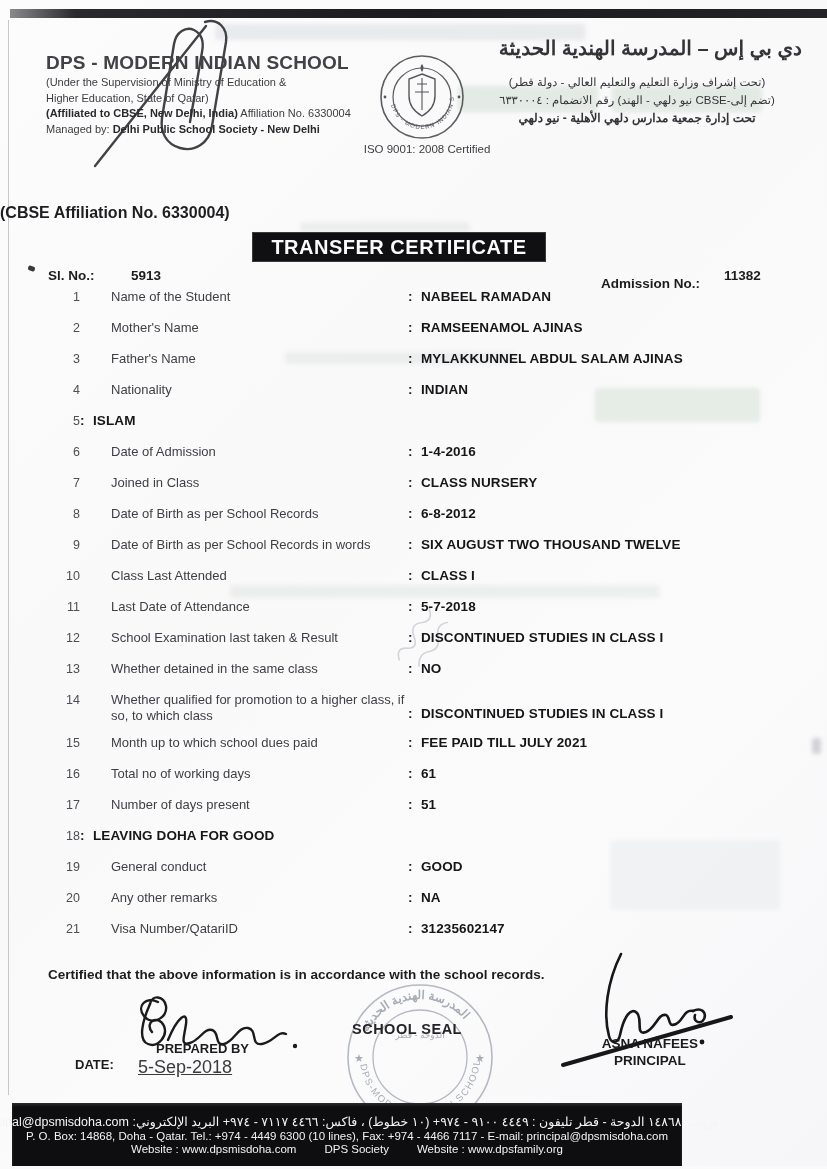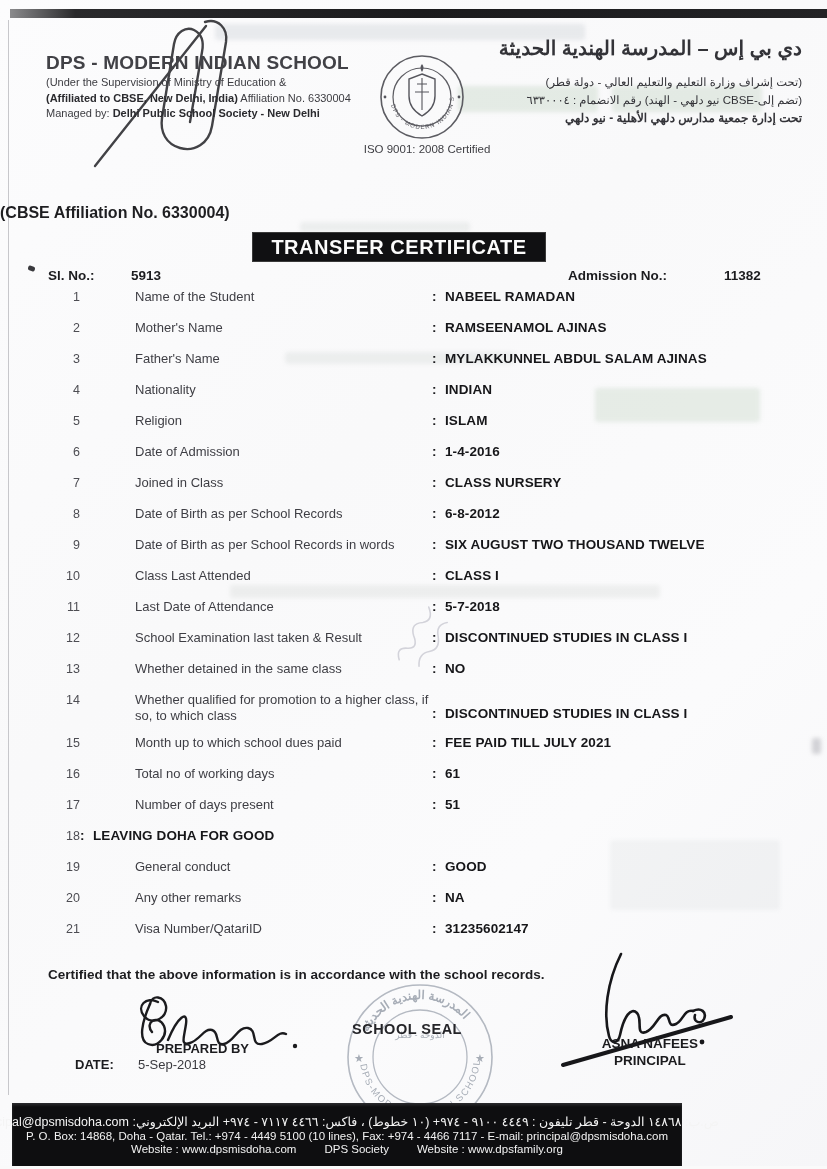--- a/index.html
+++ b/index.html
@@ -18,49 +18,49 @@
   .pencil-note{position:absolute;left:378px;top:588px;opacity:.55;}
   
   .header-en{position:absolute;left:46px;top:52px;width:310px;}
   .school-name-en{font-size:19px;font-weight:bold;color:#414146;letter-spacing:.2px;white-space:nowrap;}
   .sub-line{font-size:11px;color:#3c3c41;margin-top:2px;line-height:13.5px;}
   .sub-line b{color:#2a2a2e;}
   .logo{position:absolute;left:377px;top:52px;}
   .iso-text{position:absolute;left:352px;top:143px;width:150px;text-align:center;font-size:11.5px;color:#3e3e43;}
   .header-ar{position:absolute;right:25px;top:36px;width:330px;text-align:right;direction:rtl;}
   .school-name-ar{font-size:20px;font-weight:bold;color:#333338;}
-  .ar-line{font-size:11.5px;color:#333338;margin-top:3px;line-height:15px;}
+  .ar-line{font-size:11.5px;color:#333338;margin-top:3px;line-height:15px;text-align:center;}
   .ar-line.bold{font-weight:bold;font-size:12px;}
   .ar-gap{height:12px;}
   
   .cbse-line{position:absolute;left:0;top:204px;width:707px;font-size:16px;font-weight:bold;color:#1e1e21;}
   .title-band{position:absolute;left:253px;top:233px;width:292px;height:28px;background:#101012;
     display:flex;align-items:center;justify-content:center;box-shadow:0 0 0 1px #3a3a3a;}
   .title-band span{color:#fbfbfb;font-size:20px;font-weight:bold;letter-spacing:.5px;}
   
   .sl-row{position:absolute;left:0;top:268px;width:827px;font-size:13.5px;font-weight:bold;color:#1c1c1f;}
   .sl-label{position:absolute;left:48px;}
   .sl-value{position:absolute;left:131px;}
-  .adm-label{position:absolute;left:568px;}
+  .adm-label{position:absolute;left:601px;margin-top:8px;}
   .adm-value{position:absolute;left:724px;}
   
   .rows{position:absolute;left:48px;top:289px;width:740px;}
   .row{display:flex;align-items:flex-start;min-height:31px;}
   .row.tall{min-height:43px;}
   .row-no{width:32px;text-align:right;font-size:12.5px;color:#4d4d53;padding-top:1px;flex:none;}
-  .row-label{width:297px;margin-left:55px;font-size:13px;color:#3e3e44;line-height:15.5px;flex:none;}
+  .row-label{width:297px;margin-left:31px;font-size:13px;color:#3e3e44;line-height:15.5px;flex:none;}
   .row-colon{width:13px;font-size:13.5px;font-weight:bold;color:#1a1a1d;flex:none;}
   .row-value{flex:1;font-size:13.5px;font-weight:bold;color:#161619;letter-spacing:.1px;}
   .row.tall .row-colon,.row.tall .row-value{align-self:center;}
   
   .certified-line{position:absolute;left:48px;top:967px;font-size:13.5px;font-weight:bold;color:#1d1d20;}
   .sig-left{position:absolute;left:128px;top:988px;}
   .prepared-by{position:absolute;left:156px;top:1041px;font-size:13px;font-weight:bold;color:#1c1c1f;}
   .date-label{position:absolute;left:75px;top:1057px;font-size:13px;font-weight:bold;color:#1c1c1f;}
-  .date-value{position:absolute;left:138px;top:1057px;font-size:13px;color:#3a3a3f;}
+  .date-value{position:absolute;left:138px;top:1057px;font-size:18px;color:#3a3a3f;text-decoration:underline;}
   .seal{position:absolute;left:335px;top:972px;opacity:.85;}
   .school-seal-label{position:absolute;left:352px;top:1021px;font-size:14.5px;font-weight:bold;color:#242428;letter-spacing:.5px;}
   .sig-right{position:absolute;left:555px;top:952px;}
   .principal-name{position:absolute;left:560px;top:1036px;width:180px;text-align:center;font-size:13.5px;font-weight:bold;color:#1b1b1e;}
   .principal-title{position:absolute;left:560px;top:1053px;width:180px;text-align:center;font-size:13.5px;font-weight:bold;color:#1b1b1e;}
   
   .footer-bar{position:absolute;left:12px;top:1103px;width:670px;height:63px;background:#0e0e10;
     display:flex;flex-direction:column;align-items:center;justify-content:center;gap:1px;
     box-shadow:inset 0 2px 3px #2e2e30;}
   .footer-ar{direction:rtl;font-size:12.5px;color:#f4f4f4;white-space:nowrap;}
@@ -98,20 +98,21 @@
   <svg class="pencil-note" width="95" height="95" viewBox="0 0 95 95">
     <g fill="none" stroke="#b4b4c0" stroke-width="1.6" stroke-linecap="round" transform="rotate(-55 47 47)">
       <path d="M12,40 q8,-10 14,0 q6,10 14,-2 q8,-10 16,0 q8,8 16,-4"></path>
       <path d="M18,60 q10,-8 18,0 q8,8 18,-2 q8,-8 16,0"></path>
     </g>
   </svg>
 
   <div class="header-en">
     <div class="school-name-en">DPS - MODERN INDIAN SCHOOL</div>
     <div class="sub-line">(Under the Supervision of Ministry of Education &amp;</div>
+    <div class="sub-line">Higher Education, State of Qatar)</div>
     <div class="sub-line"><b>(Affiliated to CBSE, New Delhi, India)</b><span> Affiliation No. 6330004</span></div>
     <div class="sub-line"><span>Managed by: </span><b>Delhi Public School Society - New Delhi</b></div>
   </div>
 
   <svg class="logo" width="90" height="90" viewBox="0 0 90 90">
     <defs>
       <path id="logoArcTop" d="M10,45 A35,35 0 1 1 80,45"></path>
       <path id="logoArcBot" d="M13,45 A32,32 0 0 0 77,45"></path>
     </defs>
     <circle cx="45" cy="45" r="41" fill="none" stroke="#5c5c62" stroke-width="1.6"></circle>
@@ -169,21 +170,20 @@
 
     <div class="row">
       <span class="row-no">4</span>
       <span class="row-label">Nationality</span>
       <span class="row-colon">:</span>
       <span class="row-value">INDIAN</span>
     </div>
 
     <div class="row">
       <span class="row-no">5</span>
-      <span class="row-label">Religion</span>
       <span class="row-colon">:</span>
       <span class="row-value">ISLAM</span>
     </div>
 
     <div class="row">
       <span class="row-no">6</span>
       <span class="row-label">Date of Admission</span>
       <span class="row-colon">:</span>
       <span class="row-value">1-4-2016</span>
     </div>
@@ -328,20 +328,20 @@
       <path d="M138,59 C146,55 152,60 149,67 C146,73 138,70 140,63"></path>
       <circle cx="147" cy="90" r="2.4" fill="#17171a" stroke="none"></circle>
       <path d="M8,113 L176,65" stroke-width="4"></path>
     </g>
   </svg>
   <div class="principal-name">ASNA NÀFEES</div>
   <div class="principal-title">PRINCIPAL</div>
 
   <div class="footer-bar">
     <div class="footer-ar">ص.ب: ١٤٨٦٨ الدوحة - قطر تليفون : ٤٤٤٩ ٩١٠٠ - ٩٧٤+ (١٠ خطوط) ، فاكس: ٤٤٦٦ ٧١١٧ - ٩٧٤+ البريد الإلكتروني: principal@dpsmisdoha.com</div>
-    <div class="footer-en">P. O. Box: 14868, Doha - Qatar. Tel.: +974 - 4449 5100 (10 lines), Fax: +974 - 4466 7117 - E-mail: principal@dpsmisdoha.com</div>
+    <div class="footer-en">P. O. Box: 14868, Doha - Qatar. Tel.: +974 - 4449 6300 (10 lines), Fax: +974 - 4466 7117 - E-mail: principal@dpsmisdoha.com</div>
     <div class="footer-web">
       <span>Website : www.dpsmisdoha.com</span><span>DPS Society</span><span>Website : www.dpsfamily.org</span>
     </div>
   </div>
   <div class="footer-bottom-edge"></div>
 
 </div>
 
 </body></html>

